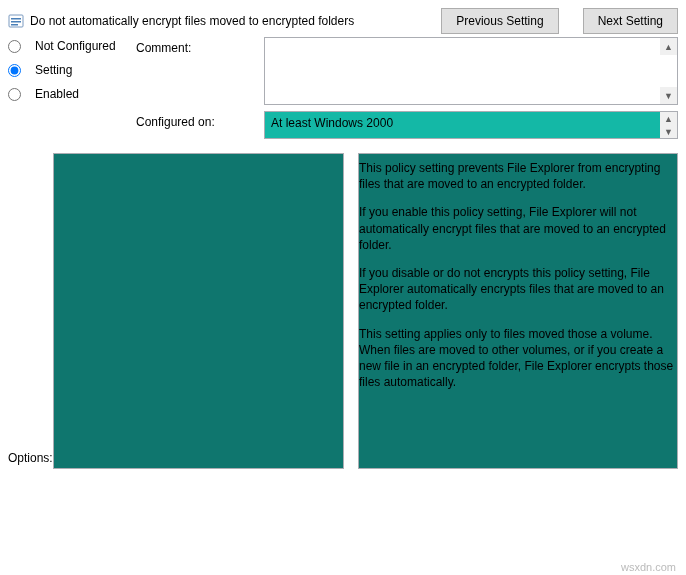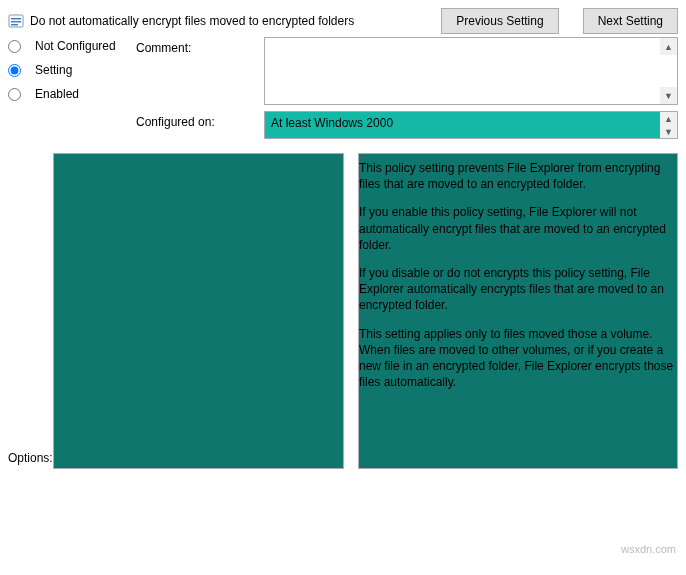--- a/index.html
+++ b/index.html
@@ -25,21 +25,21 @@
     .scroll-arrow { width: 17px; height: 17px; background: #f0f0f0; display: flex; align-items: center; justify-content: center; font-size: 9px; color: #606060; cursor: pointer; }
     .sections-row { display: flex; gap: 14px; margin-top: 8px; }
     .section-col { display:flex; flex-direction:row;align-items:flex-end; }
     .options-col { flex: 0 0 336px; }
     .help-col { flex: 1; }
     .section-label { margin-bottom: 4px; }
     .panel { flex:1; border: 1px solid #abadb3; background: #0f766e; padding: 6px 0; overflow: hidden; }
     .options-panel { height: 316px; }
     .help-panel { height: 316px; line-height: 1.35; }
     .help-panel p { margin: 0 0 12px 0; }
-    .watermark { position: absolute; bottom: 20px; right: 10px; color: #bbb; font-size: 11px; }
+    .watermark { position: absolute; bottom: 2px; right: 10px; color: #bbb; font-size: 11px; }
   </style>
 </head>
 <body>
 
 <div class="header-row">
   <svg class="policy-icon" viewBox="0 0 16 16">
     <rect x="1" y="2" width="14" height="12" rx="1" fill="#fff" stroke="#7a9ac0" stroke-width="1"></rect>
     <rect x="3" y="5" width="10" height="1.5" fill="#4a80b8"></rect>
     <rect x="3" y="8" width="10" height="1.5" fill="#4a80b8"></rect>
     <rect x="3" y="11" width="7" height="1.5" fill="#4a80b8"></rect>

